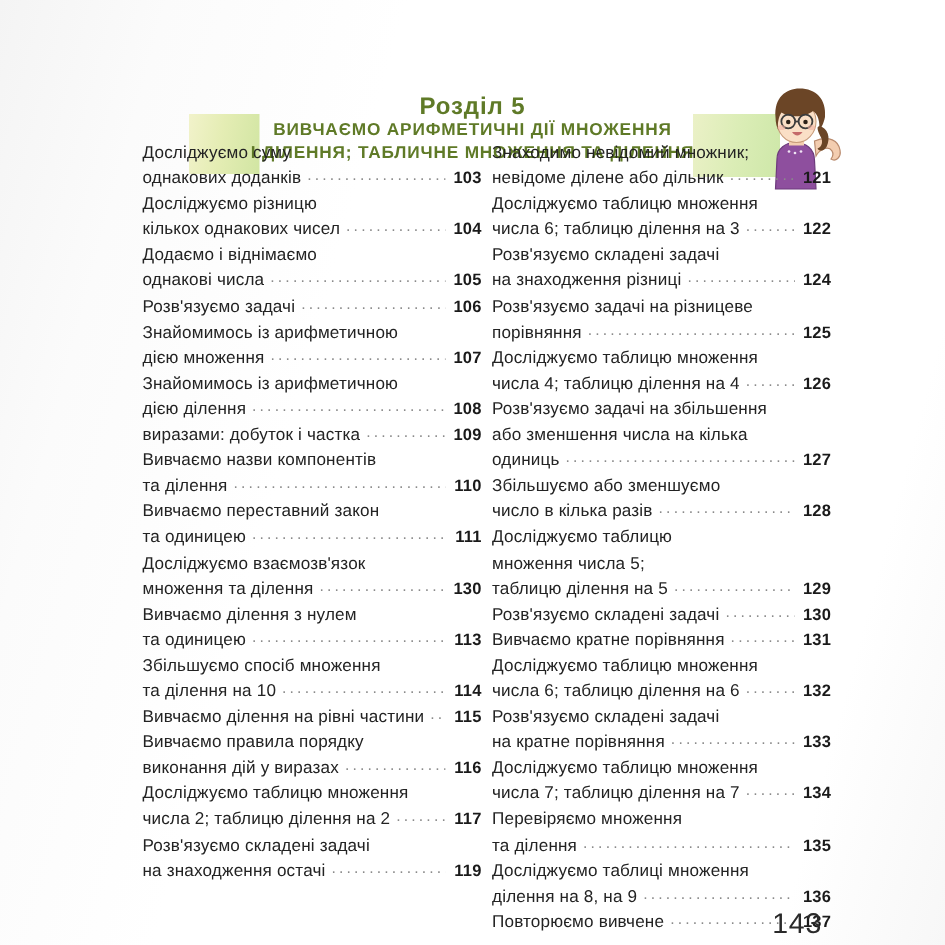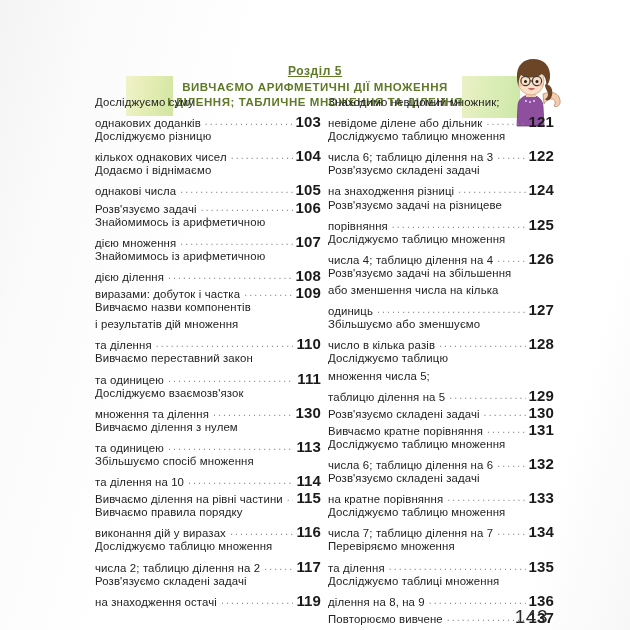--- a/index.html
+++ b/index.html
@@ -57,21 +57,21 @@
     text-align: center;
     line-height: 15.5px;
     letter-spacing: 0.4px;
   }
   .title-line {
     font-size: 11.5px;
     font-weight: bold;
     color: #5f7a27;
     white-space: nowrap;
   }
-  .title-line.l1 { font-size: 12px; letter-spacing: 0.6px; text-decoration: underline; }
+  .title-line.l1 { font-size: 16px; letter-spacing: 0.6px; }
   .title-line.l2 { letter-spacing: 0.55px; }
   .title-line.l3 { letter-spacing: 0.55px; }
 
   
   .character {
     position: absolute;
     left: 496px;
     top: 26px;
     width: 76px;
     height: 74px;
@@ -118,21 +118,21 @@
     top: -2px;
     letter-spacing: 2.1px;
     color: #8a8a8a;
     font-size: 10.5px;
     white-space: nowrap;
   }
   .line .pg {
     flex: 0 0 auto;
     font-weight: bold;
     color: #1a1a1a;
-    font-size: 15px;
+    font-size: 11px;
     text-align: right;
     min-width: 21px;
   }
 
   
   .page-number {
     position: absolute;
     left: 0;
     top: 596px;
     width: 630px;
@@ -253,23 +253,20 @@
           <div class="line">
             <span class="txt">виразами: добуток і частка</span>
             <span class="dots">...................................................</span>
             <span class="pg">109</span>
           </div>
         </div>
         <div class="entry">
           <div class="line cont">
             <span class="txt">Вивчаємо назви компонентів</span>
           </div>
-          <div class="line cont">
-            <span class="txt">і результатів дій множення</span>
-          </div>
           <div class="line">
             <span class="txt">та ділення</span>
             <span class="dots">...................................................</span>
             <span class="pg">110</span>
           </div>
         </div>
         <div class="entry">
           <div class="line cont">
             <span class="txt">Вивчаємо переставний закон</span>
           </div>

